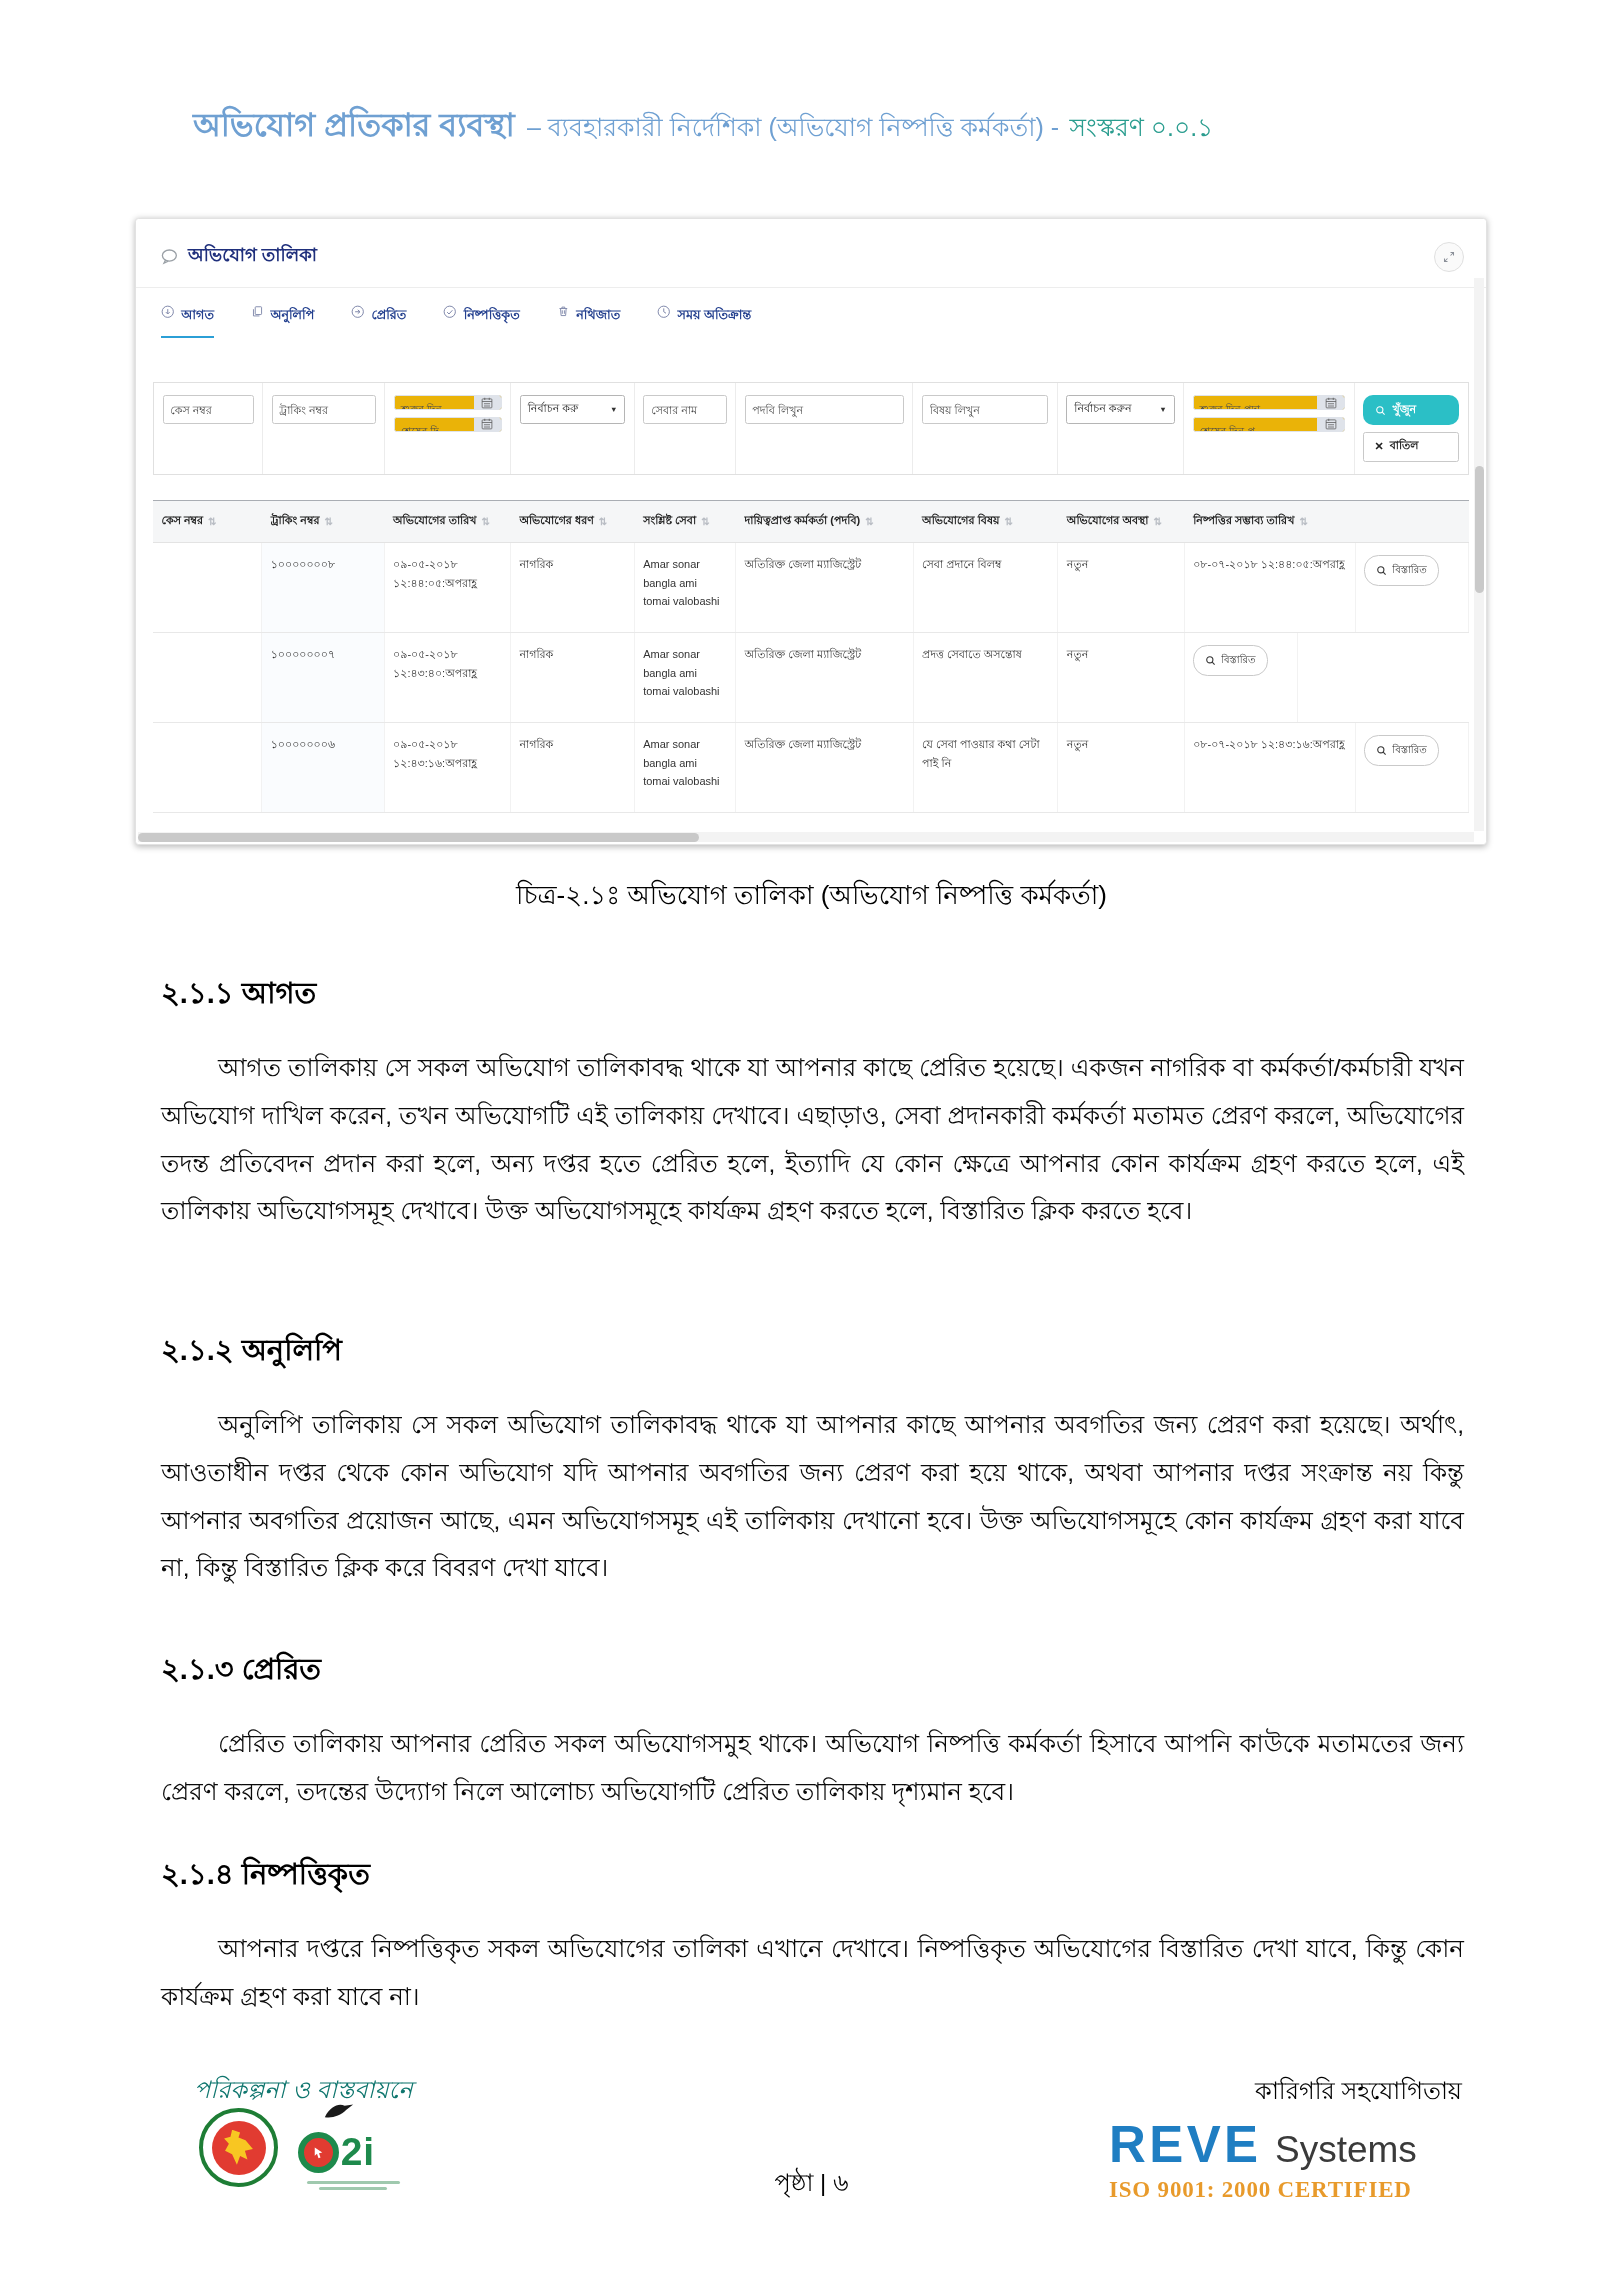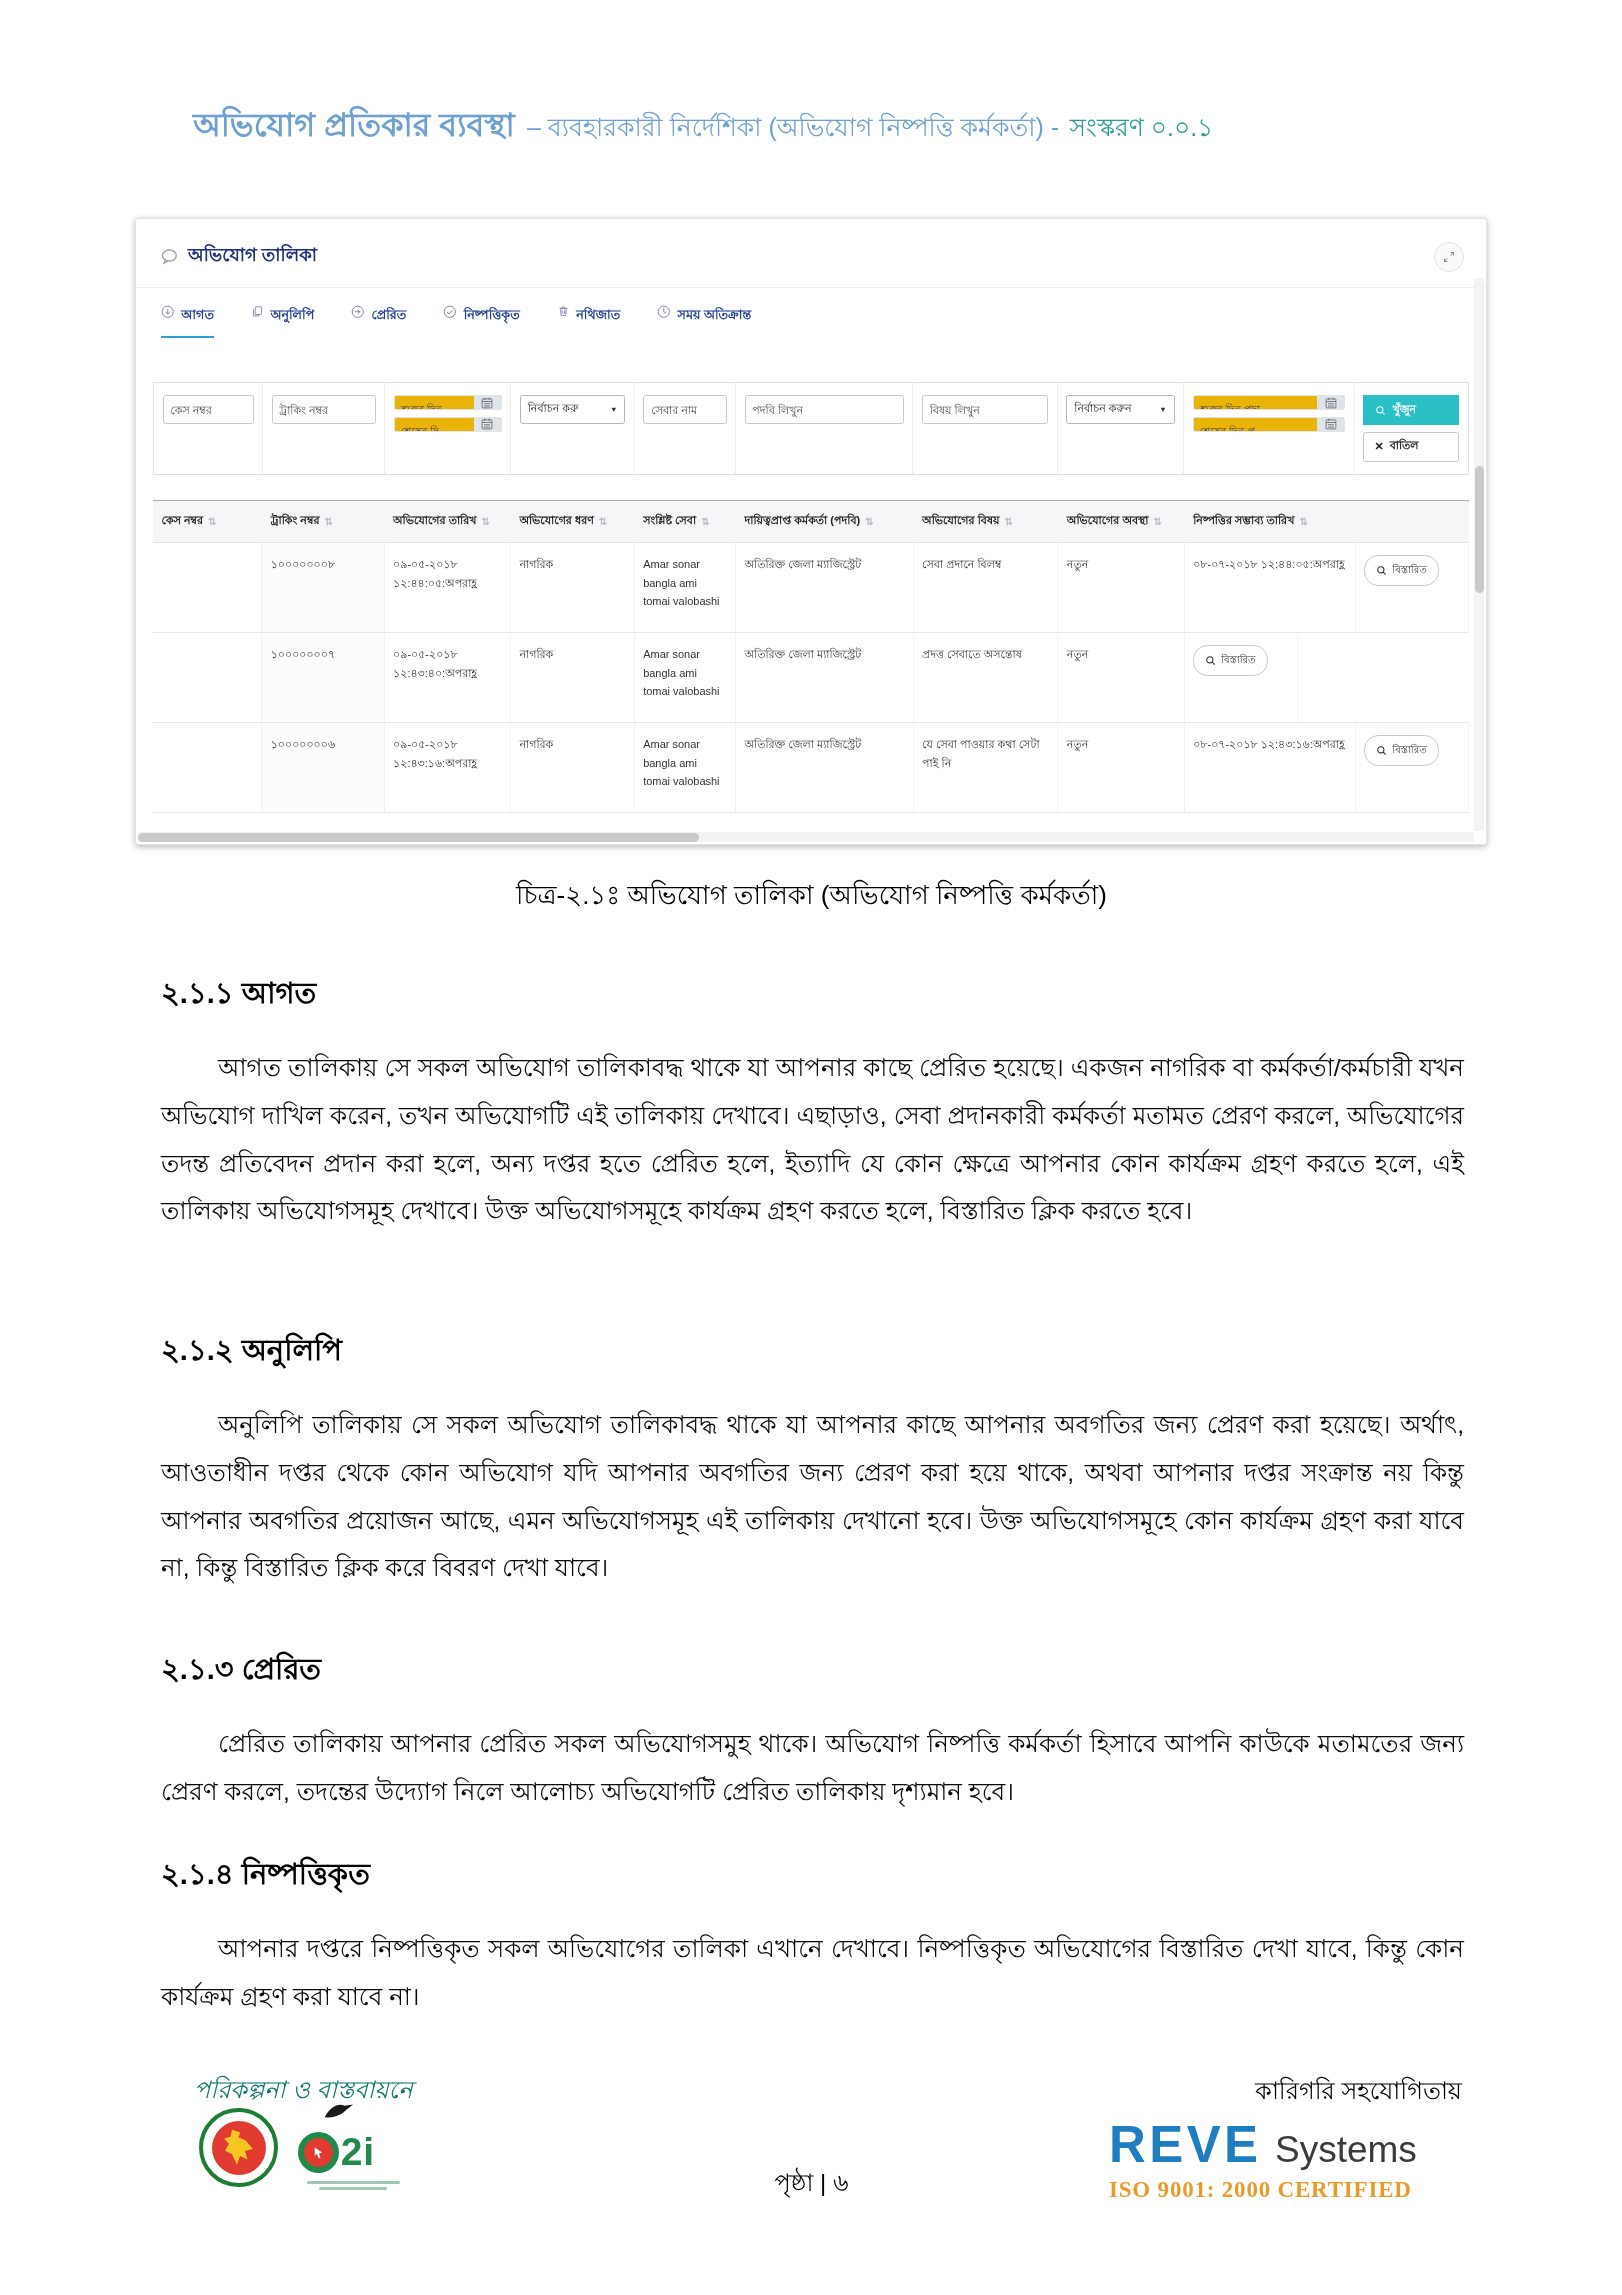--- a/index.html
+++ b/index.html
@@ -43,21 +43,21 @@
   .f-input::placeholder { color:#4a4a4a; opacity:1; }
   .date-group { display:flex; width:100%; height:15px; border:0.8px solid #dfe3ea;
                 border-radius:2.5px; overflow:hidden; background:#eab308; cursor:pointer; }
   .date-text { flex:1; font-size:10.6px; color:#4a4a4a; line-height:27px; padding:0 6px;
                white-space:nowrap; overflow:hidden; }
   .cal-btn { width:27px; background:#dfe3ea; display:flex; align-items:center; justify-content:center; }
   .f-select { height:29px; width:100%; border:0.8px solid #b5b5b5; border-radius:2.5px;
               background:#fff; display:flex; align-items:center; justify-content:space-between;
               font-size:11px; color:#222; padding:0 6.8px; cursor:pointer;gap:8px; }
   .f-select .caret { font-size:7.6px; color:#333; }
-  .btn-search { height:30px; background:#2bbfc6; color:#fff; border:none; border-radius:0;
+  .btn-search { height:30px; background:#2bbfc6; color:#fff; border:none; border-radius:10px;
                 font-size:11px; font-weight:bold; display:flex; align-items:center; gap:6px;
                 padding:0 12px; cursor:pointer; font-family:inherit; }
   .btn-cancel { height:30px; background:#fff; color:#222; border:0.8px solid #c9c9c9; border-radius:2.5px;
                 font-size:11px; font-weight:bold; display:flex; align-items:center; gap:6px;
                 padding:0 10px; cursor:pointer; font-family:inherit; }
 
   
   .grid { margin:25px 17px 0 17px; }
   .trow { display:flex; }
   .thead { background:#f5f6f7; border-top:1.7px solid #a9adb3; border-bottom:0.8px solid #e3e3e3; }

